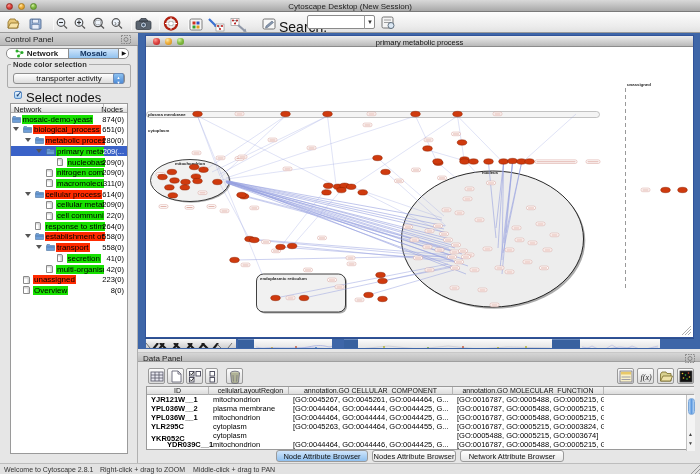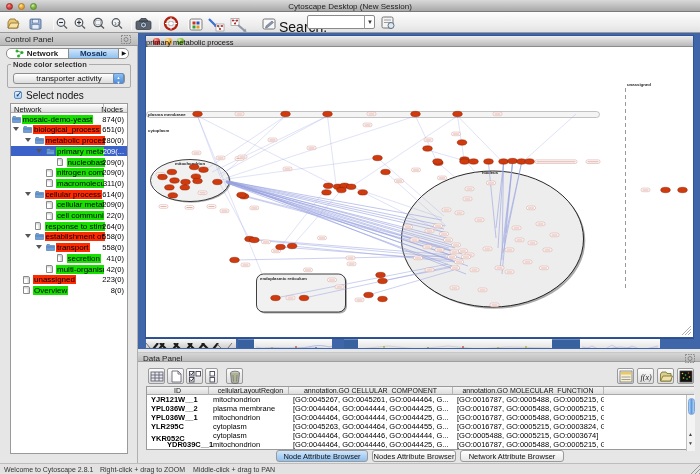--- a/index.html
+++ b/index.html
@@ -34,21 +34,21 @@
   #tabarr  { position:absolute; left:111px; top:0; width:11px; height:9px; border-left:1px solid #8e8e8e; border-radius:0 4px 4px 0; font-size:6px; line-height:9px; text-align:center; color:#111;}
   
   #grp { left:7px; top:31px; width:124px; height:24px; border:1px solid #ababab; border-radius:2px; }
   #grplbl { left:11px; top:27px; background:#e6e6e6; padding:0 2px; font-size:7.5px; font-weight:bold; color:#333; }
   #combo { left:13px; top:40px; width:112px; height:11px; background:linear-gradient(#ffffff,#dcdcdc); border:1px solid #8e8e8e; border-radius:3px; font-size:8px; color:#111; text-align:center; line-height:10px; }
   #combobtn { position:absolute; right:0px; top:-1px; width:11px; height:11px; background:linear-gradient(#8dc2f0,#4e8cd8); border:1px solid #6a8ab8; border-radius:2px; }
   #combobtn:before { content:"▲"; position:absolute; left:2.4px; top:-1px; font-size:4px; color:#fff; }
   #combobtn:after { content:"▼"; position:absolute; left:2.4px; top:4px; font-size:4px; color:#fff; }
   #chk { left:14px; top:58px; width:8px; height:8px; background:linear-gradient(#e8f3fd,#abd2f2); border:1px solid #5a8cc8; border-radius:2px; }
   #chk:before{ content:"✓"; position:absolute; left:0.5px; top:-2px; font-size:8px; font-weight:bold; color:#1a3f75; }
-  #chklbl { left:26px; top:57px; font-size:10px; color:#111; }
+  #chklbl { left:26px; top:57px; font-size:13px; color:#111; }
   
   #tree { left:10px; top:70px; width:118px; height:351px; background:#fff; border:1px solid #9a9a9a; overflow:hidden; }
   #treehdr { position:absolute; left:0; top:0; width:118px; height:8.5px; background:linear-gradient(#fefefe,#dedede); border-bottom:1px solid #aaa; }
   #treehdr .c1 { position:absolute; left:3px; top:1px; font-size:7.5px; color:#111; }
   #treehdr .c2 { position:absolute; right:6px; top:1px; font-size:7.5px; color:#111; }
   #treehdr .div { position:absolute; left:92px; top:0; width:1px; height:9px; background:#bbb; }
   .trow { position:absolute; left:0; width:118px; height:10.7px; font-size:8px; color:#000; }
   .trow .lbl { position:absolute; top:1px; padding:0 1px; white-space:nowrap; overflow:hidden; }
   .trow .cnt { position:absolute; right:5px; top:1px; font-size:7.5px; }
   .grn { background:#17e000; }
@@ -56,21 +56,21 @@
   .arr { position:absolute; top:3px; width:0; height:0; border-left:3px solid transparent; border-right:3px solid transparent; border-top:4px solid #555; }
   .fold { position:absolute; top:2px; width:9px; height:7px; }
   .file { position:absolute; top:1.5px; width:6.5px; height:8px; background:#fff; border:0.6px solid #8a8a8a; border-radius:0 2px 0 0; box-shadow:inset -1.5px 1.5px 0 #d8d8d8; }
   
   #desktop { left:138px; top:33px; width:562px; height:315.5px; background:#3e66a8; }
   #netwin { position:absolute; left:7px; top:1.5px; width:549px; height:303px; background:#fff; border:1.5px solid #31539a; }
   #nettitle { position:absolute; left:0; top:0; width:100%; height:11.5px; background:linear-gradient(#ededed,#b9b9b9); border-bottom:1px solid #8c8c8c; }
   #nettitle .t1 { left:7px; background:radial-gradient(circle at 35% 30%, #ff9a93, #df4744 45%, #b2201d); width:6.5px;height:6.5px; top:2.5px;}
   #nettitle .t2 { left:19px; background:radial-gradient(circle at 35% 30%, #ffe9a8, #efaf3c 45%, #c98a1e); width:6.5px;height:6.5px; top:2.5px;}
   #nettitle .t3 { left:31px; background:radial-gradient(circle at 35% 30%, #d2f3a5, #84bc44 45%, #5f9a28); width:6.5px;height:6.5px; top:2.5px;}
-  #nettitle .txt { position:absolute; width:100%; top:2px; font-size:7.5px; color:#111; }
+  #nettitle .txt { position:absolute; width:100%; text-align:center; top:2px; font-size:7.5px; color:#111; }
   #netcanvas { position:absolute; left:0px; top:12.5px; }
   
   #dp { left:138px; top:348.5px; width:562px; height:114.5px; background:#e6e6e6; }
   #dphead { position:absolute; left:0; top:3px; width:562px; height:10px; background:linear-gradient(#d6d6d6,#bbbbbb); border-top:1px solid #c8c8c8; border-bottom:1px solid #9f9f9f;}
   #dphead span { position:absolute; left:5px; top:1px; font-size:8px; color:#222; }
   .dbtn { position:absolute; top:19.5px; width:17px; height:16px; background:linear-gradient(#fcfcfc,#dcdcdc); border:1px solid #9a9a9a; border-radius:2px; }
   .dbtn svg { position:absolute; left:1px; top:1px; }
   
   #dtable { position:absolute; left:8px; top:37px; width:548px; height:64px; background:#fff; border:1px solid #9a9a9a; }
   .th { position:absolute; top:0; height:8px; background:linear-gradient(#f4f4f4,#dcdcdc); border-right:1px solid #b5b5b5; border-bottom:1px solid #a8a8a8; font-size:7px; color:#111; text-align:center; overflow:hidden;}
@@ -922,21 +922,20 @@
 <div class="td bold" style="left:4px;top:26.5px;width:58px">YPL036W__1</div>
 <div class="td" style="left:66px;top:26.5px;width:76px">mitochondrion</div>
 <div class="td" style="left:146px;top:26.5px;width:160px">[GO:0044464, GO:0044444, GO:0044425, G...</div>
 <div class="td" style="left:310px;top:26.5px;width:147px">[GO:0016787, GO:0005488, GO:0005215, G...</div>
 <div class="td bold" style="left:4px;top:35.5px;width:58px">YLR295C</div>
 <div class="td" style="left:66px;top:35.5px;width:76px">cytoplasm</div>
 <div class="td" style="left:146px;top:35.5px;width:160px">[GO:0045263, GO:0044464, GO:0044455, G...</div>
 <div class="td" style="left:310px;top:35.5px;width:147px">[GO:0016787, GO:0005215, GO:0003824, G...</div>
 <div class="td bold" style="left:4px;top:47px;width:58px">YKR052C</div>
 <div class="td" style="left:66px;top:44.5px;width:76px">cytoplasm</div>
-<div class="td" style="left:146px;top:44.5px;width:160px">[GO:0044464, GO:0044446, GO:0044444, G...</div>
 <div class="td" style="left:310px;top:44.5px;width:147px">[GO:0005488, GO:0005215, GO:0003674]</div>
 <div class="td bold" style="left:20px;top:53.5px;width:58px">YDR039C__1</div>
 <div class="td" style="left:66px;top:53.5px;width:76px">mitochondrion</div>
 <div class="td" style="left:146px;top:53.5px;width:160px">[GO:0044464, GO:0044446, GO:0044425, G...</div>
 <div class="td" style="left:310px;top:53.5px;width:147px">[GO:0016787, GO:0005488, GO:0005215, G...</div>
 <div style="position:absolute;left:539px;top:8.5px;width:8.5px;height:56px;background:#f4f4f4;border-left:1px solid #c0c0c0">
         <div style="position:absolute;left:0.5px;top:3px;width:7px;height:17px;border-radius:4px;background:linear-gradient(90deg,#b5d4f4,#5e9ae0 50%,#b5d4f4);border:0.5px solid #7aa6d8"></div>
         <div style="position:absolute;left:1px;top:36px;font-size:5px;color:#444">▲</div>
         <div style="position:absolute;left:1px;top:45px;font-size:5px;color:#444">▼</div>
       </div>

